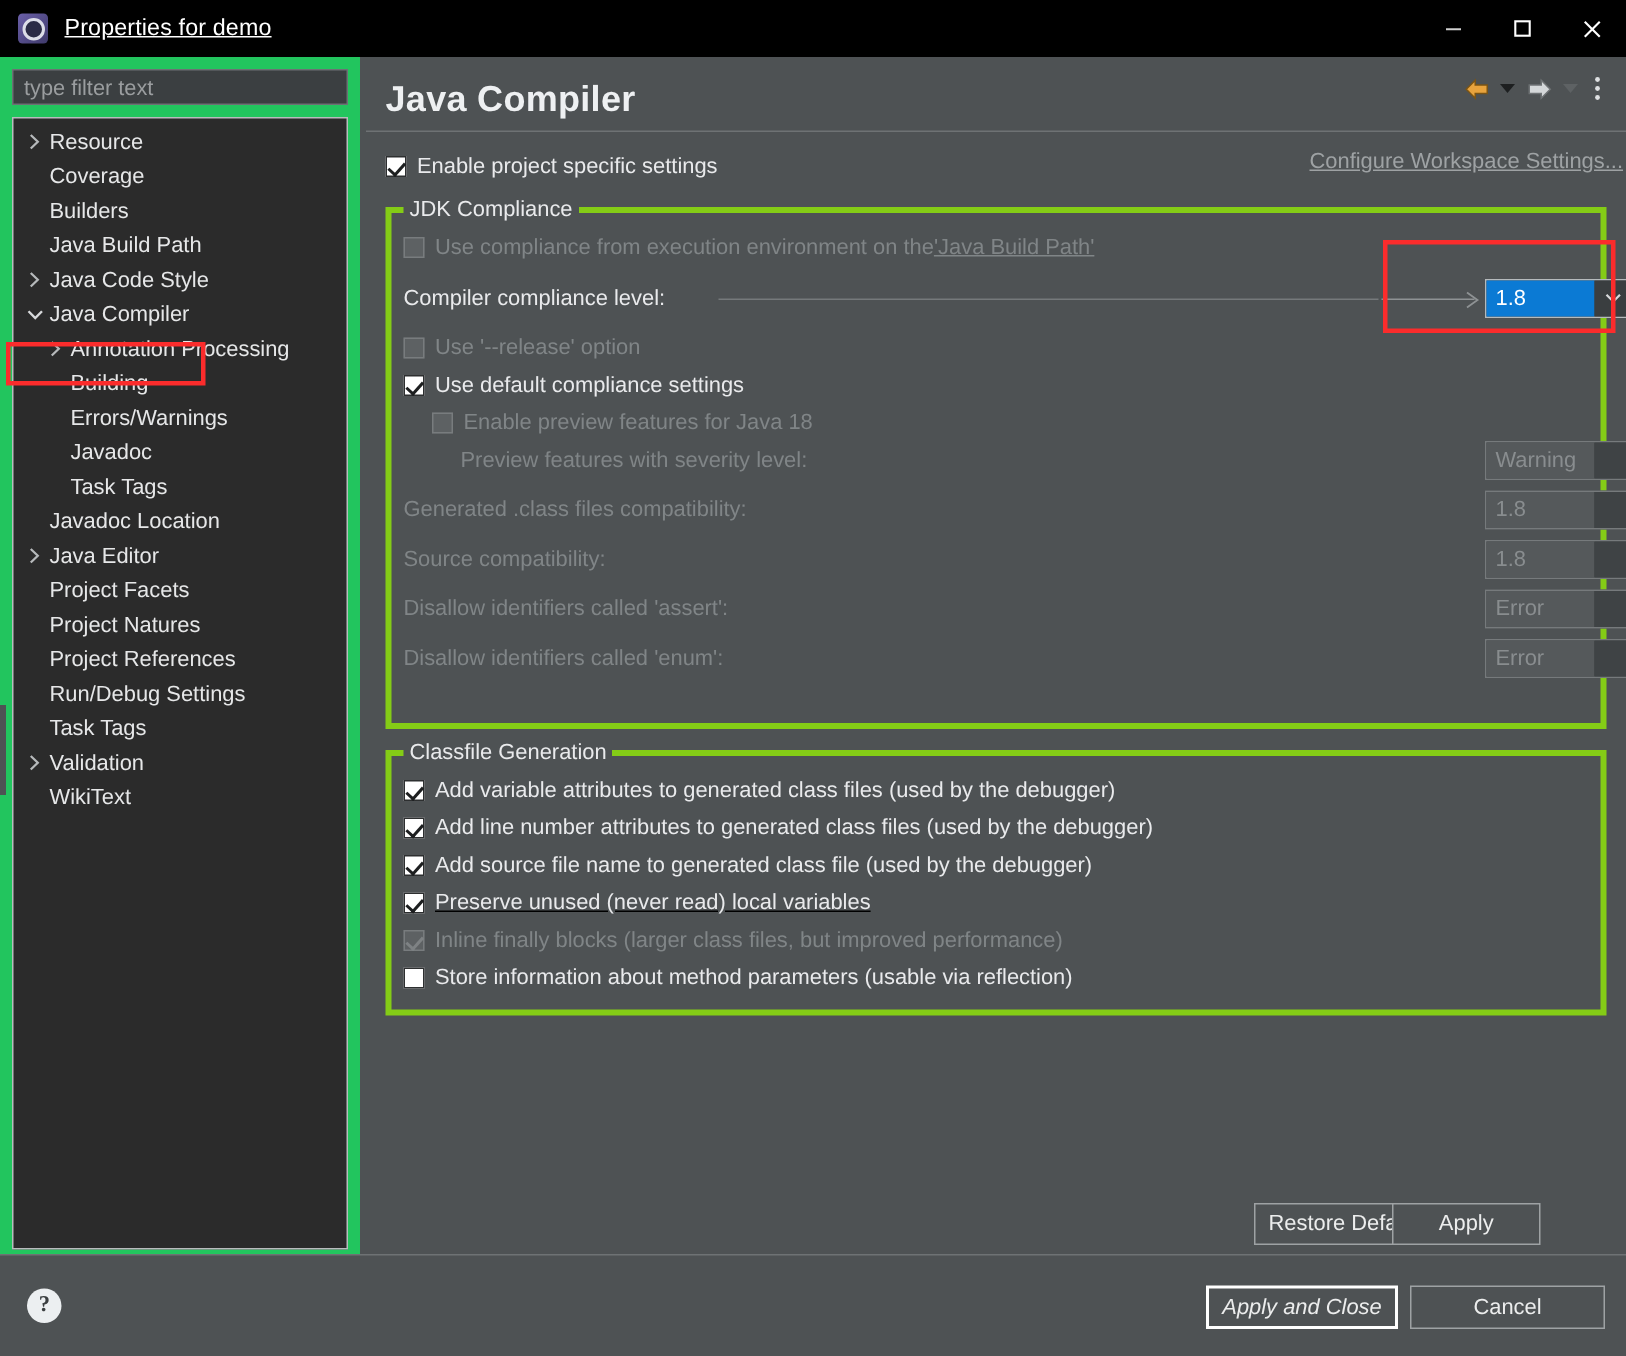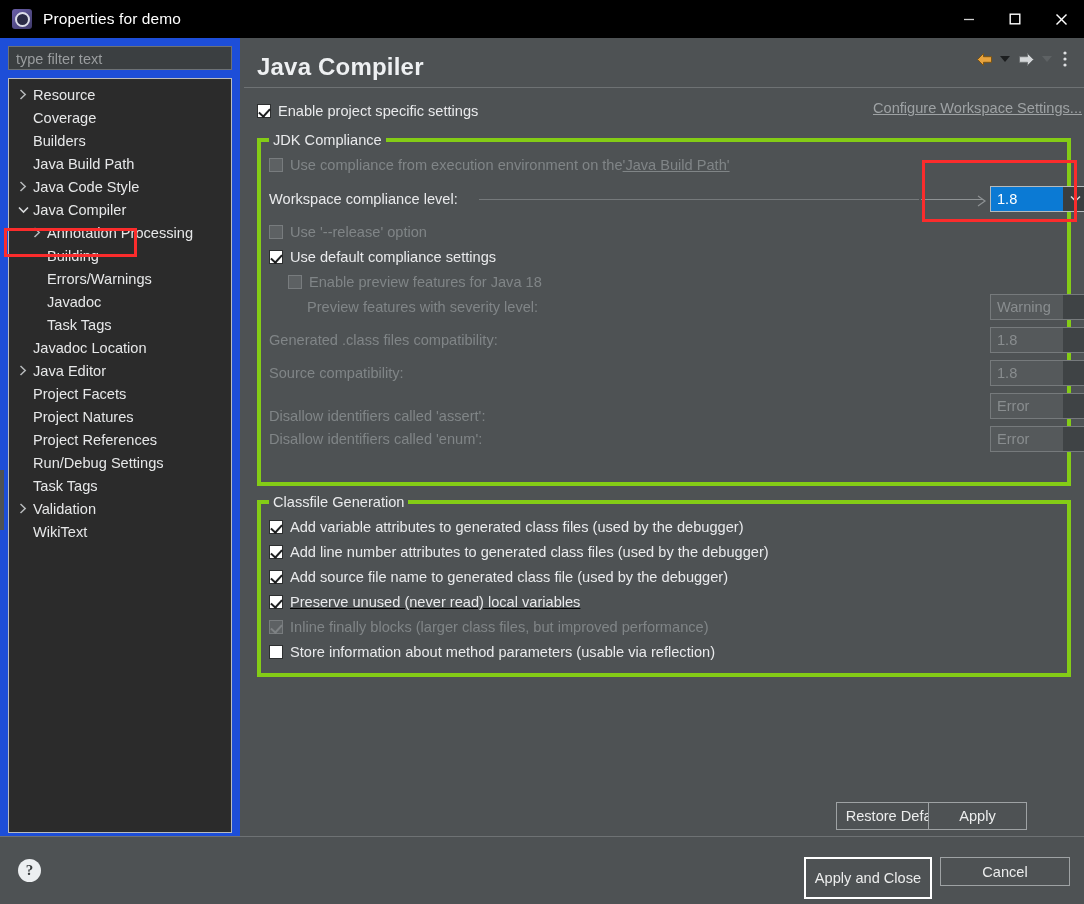--- a/index.html
+++ b/index.html
@@ -20,33 +20,33 @@
     width: 20px; height: 20px; margin-left: 12px; border-radius: 3px;
     background: linear-gradient(135deg,#6a5fa8,#3f3a6b);
     display: flex; align-items: center; justify-content: center;
     position: relative;
   }
   .app-icon::after {
     content: ""; width: 11px; height: 11px; border-radius: 50%;
     border: 2.5px solid #dcdde8; background: #2b2b46;
   }
   .title-text {
-    margin-left: 11px; color: #ffffff; font-size: 15.5px; letter-spacing: .1px;
+    margin-left: 11px; color: #ffffff; font-size: 15.5px; letter-spacing: .1px; text-decoration: underline;
   }
   .win-controls { margin-left: auto; display: flex; height: 38px; }
   .win-btn {
     width: 46px; height: 38px; display: flex; align-items: center; justify-content: center;
     color: #ffffff;
   }
   .win-btn svg { display: block; }
 
   
   .left-pane {
     position: absolute; left: 0; top: 38px; width: 240px; height: 798px;
-    background: #1d4ed8;
+    background: #22c55e;
   }
   .filter-box {
     position: absolute; left: 8px; top: 8px; width: 224px; height: 24px;
     background: #3b3f41; border: 1px solid #6d7174;
     color: #9a9d9f; font-size: 14.5px; padding: 2px 7px; line-height: 20px;
     white-space: nowrap; overflow: hidden;
   }
   .tree-wrap {
     position: absolute; left: 8px; top: 40px; width: 224px; height: 755px;
     background: #2b2b2b; border: 1px solid #b9bcbe;
@@ -177,21 +177,21 @@
   
   .footer {
     position: absolute; left: 0; top: 836px; width: 1084px; height: 68px; background: #4e5254;
     border-top: 1px solid #6e7274;
   }
   .help-icon {
     position: absolute; left: 18px; top: 22px; width: 23px; height: 23px; border-radius: 50%;
     background: #eceff1; display: flex; align-items: center; justify-content: center;
     color: #3a3e40; font-size: 15px; font-weight: bold; font-family: "Liberation Serif", serif;
   }
-  #apply-close { left: 804px; top: 20px; width: 128px; height: 42px; position: absolute; }
+  #apply-close { left: 804px; top: 20px; width: 128px; height: 29px; position: absolute; font-style: italic; }
   #cancel-btn { left: 940px; top: 20px; width: 130px; height: 29px; position: absolute; }
 </style>
 </head>
 <body>
 
 <div id="app">
 
   <div class="titlebar">
     <div class="app-icon"></div>
     <div class="title-text">Properties for demo</div>
@@ -372,21 +372,21 @@
     <div class="group" id="jdk-group">
       <div class="legend">JDK Compliance</div>
 
       <div class="row" style="left:8px; top:12px;">
         <div class="cb dis"></div>
         <span class="cb-label dis">Use compliance from execution environment on the </span>
           <span class="cb-label dis u">'Java Build Path'</span>
       </div>
 
       <div class="row" style="left:8px; top:46px;">
-        <span class="plain">Workspace compliance level:</span>
+        <span class="plain">Compiler compliance level:</span>
       </div>
       <div class="rule" style="left:218px; top:57px; width:440px;"></div>
       <div class="arrow-line" style="left:660px; top:57px; width:62px;"></div>
       <div class="arrow-head" style="left:716px; top:51px;">
         <svg width="10" height="12" viewBox="0 0 10 12">
             <path d="M1 1 L8 6 L1 11" fill="none" stroke="#8e9294" stroke-width="1.2"></path>
           </svg>
       </div>
       <div class="combo sel" style="left:729px; top:44px;">
         <div class="val">1.8</div>
@@ -439,21 +439,21 @@
             <span class="plain dis">Source compatibility:</span>
           </div>
           <div class="combo dis" style="left: 729px; top: 218px;">
             <div class="val">1.8</div>
             <div class="arrow">
               <svg width="11" height="8" viewBox="0 0 11 8">
                 <path d="M1 1.5 L5.5 6 L10 1.5" fill="none" stroke="#9a9e a0" stroke-width="1.5"></path>
               </svg>
             </div>
           </div>
-          <div class="row" style="left: 8px; top: 263px;">
+          <div class="row" style="left: 8px; top: 253px;">
             <span class="plain dis">Disallow identifiers called 'assert':</span>
           </div>
           <div class="combo dis" style="left: 729px; top: 251px;">
             <div class="val">Error</div>
             <div class="arrow">
               <svg width="11" height="8" viewBox="0 0 11 8">
                 <path d="M1 1.5 L5.5 6 L10 1.5" fill="none" stroke="#9a9e a0" stroke-width="1.5"></path>
               </svg>
             </div>
           </div>

